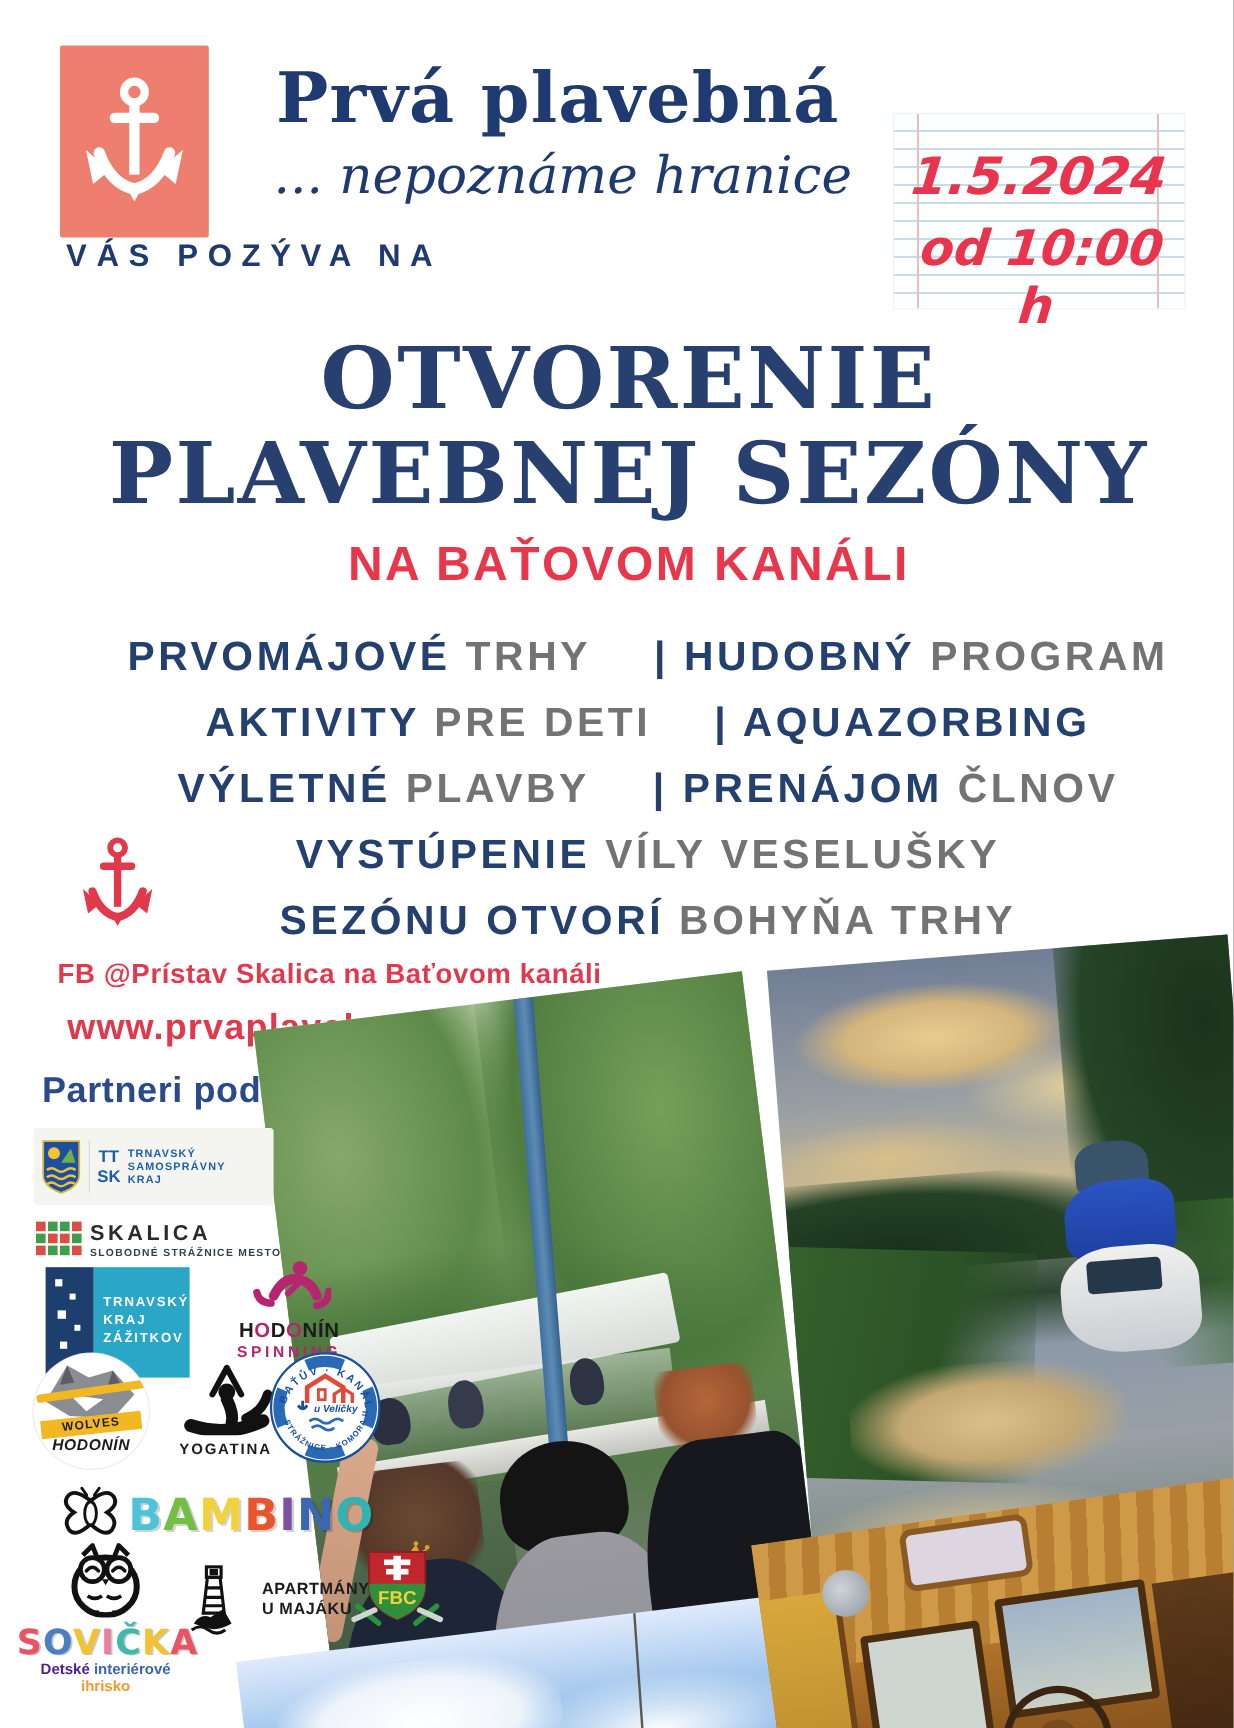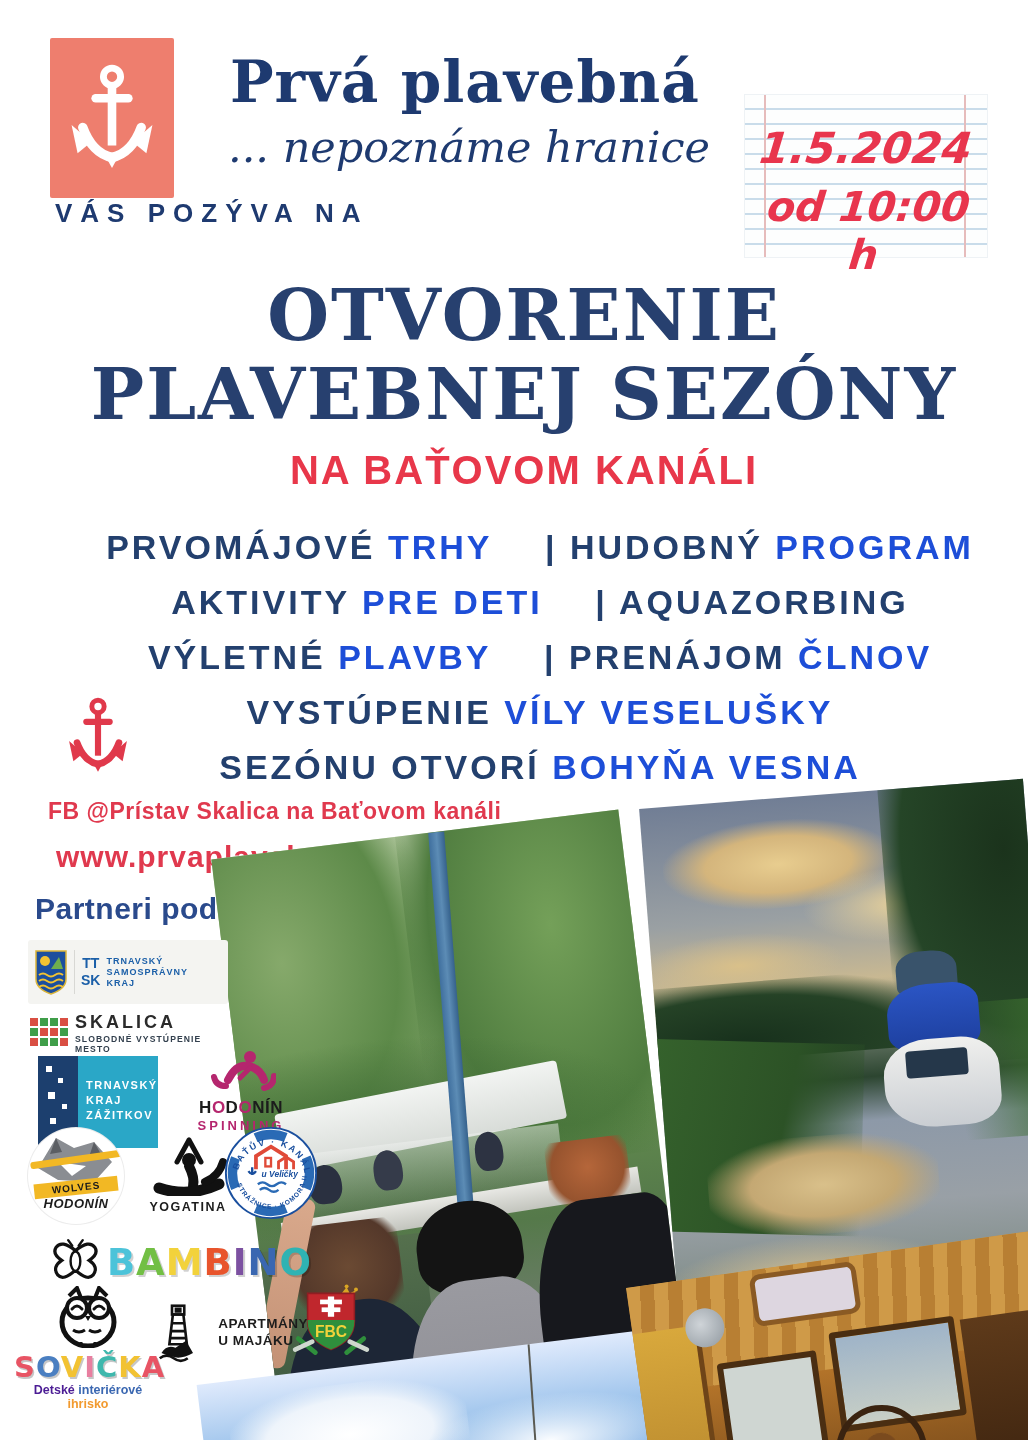--- a/index.html
+++ b/index.html
@@ -34,21 +34,21 @@
   .main-title{left:0;top:276px;width:1048px;text-align:center;color:#27406f;
       font-family:"DejaVu Serif",serif;font-weight:bold;font-size:71px;line-height:79px;
       letter-spacing:2px;}
   .subtitle{left:0;top:448px;width:1048px;text-align:center;color:#e8374a;
       font-weight:bold;font-size:40px;letter-spacing:2px;}
 
   
   .program{left:0;top:520px;width:1040px;text-align:center;font-weight:bold;font-size:34px;
       line-height:55px;letter-spacing:3px;white-space:nowrap;}
   .program .seg{white-space:pre;}
-  .seg-n{color:#23406e;margin-left:40px;} .seg-r{color:#1d4ed8;text-align:center;}
+  .seg-n{color:#23406e;margin-left:40px;} .seg-r{color:#737373;text-align:center;}
   .anchor-red{left:60px;top:696px;width:76px;height:80px;}
 
   
   .fb-line{left:48px;top:798px;font-size:23px;font-weight:bold;color:#e0394e;letter-spacing:.5px;}
   .www-line{left:56px;top:840px;font-size:30px;font-weight:bold;color:#e0394e;letter-spacing:1px;}
   .partners-label{left:35px;top:892px;font-size:30px;font-weight:bold;color:#2a4a8c;letter-spacing:.5px;}
 
   
   .logo{z-index:5;}
   .ttsk{left:28px;top:940px;width:200px;height:64px;background:#f4f4f1;border-radius:3px;
@@ -195,21 +195,21 @@
     <div>OTVORENIE</div>
     <div>PLAVEBNEJ SEZÓNY</div>
   </div>
   <div class="abs subtitle">NA BAŤOVOM KANÁLI</div>
 
   <div class="abs program">
     <div><span class="seg seg-n">PRVOMÁJOVÉ </span><span class="seg seg-r">TRHY</span><span class="seg seg-n"> | HUDOBNÝ </span><span class="seg seg-r">PROGRAM</span></div>
     <div><span class="seg seg-n">AKTIVITY </span><span class="seg seg-r">PRE DETI</span><span class="seg seg-n"> | AQUAZORBING</span></div>
     <div><span class="seg seg-n">VÝLETNÉ </span><span class="seg seg-r">PLAVBY</span><span class="seg seg-n"> | PRENÁJOM </span><span class="seg seg-r">ČLNOV</span></div>
     <div><span class="seg seg-n">VYSTÚPENIE </span><span class="seg seg-r">VÍLY VESELUŠKY</span></div>
-    <div><span class="seg seg-n">SEZÓNU OTVORÍ </span><span class="seg seg-r">BOHYŇA VESNA</span></div>
+    <div><span class="seg seg-n">SEZÓNU OTVORÍ </span><span class="seg seg-r">BOHYŇA TRHY</span></div>
   </div>
 
   <svg class="abs anchor-red" viewBox="0 0 100 130">
     <circle cx="50" cy="17" r="10" fill="none" stroke="#e0394b" stroke-width="8"></circle>
     <rect x="45" y="25" width="10" height="72" fill="#e0394b"></rect>
     <rect x="26" y="37" width="48" height="10" rx="5" fill="#e0394b"></rect>
     <path d="M50 123 L40 105 L60 105 Z" fill="#e0394b"></path>
     <path d="M16 76 Q27 106 50 111 Q73 106 84 76" fill="none" stroke="#e0394b" stroke-width="11" stroke-linecap="round"></path>
     <path d="M26 93 L3 73 L10 106 Z" fill="#e0394b"></path>
     <path d="M74 93 L97 73 L90 106 Z" fill="#e0394b"></path>
@@ -250,21 +250,21 @@
         <i class="sk-red"></i>
         <i class="sk-red"></i>
         <i class="sk-grn"></i>
       <i class="sk-red"></i>
         <i class="sk-grn"></i>
         <i class="sk-grn"></i>
         <i class="sk-red"></i>
     </div>
     <div class="sk-text">
       <div class="t">SKALICA</div>
-      <div class="s">SLOBODNÉ VYSTÚPENIE MESTO</div>
+      <div class="s">SLOBODNÉ STRÁŽNICE MESTO</div>
     </div>
   </div>
 
   <div class="abs logo tkz">
     <div class="tkz-navy">
       <i style="left:8px;top:10px;width:6px;height:6px;"></i>
       <i style="left:20px;top:22px;width:5px;height:5px;"></i>
       <i style="left:10px;top:36px;width:7px;height:7px;"></i>
       <i style="left:24px;top:48px;width:5px;height:5px;"></i>
       <i style="left:12px;top:62px;width:6px;height:6px;"></i>

